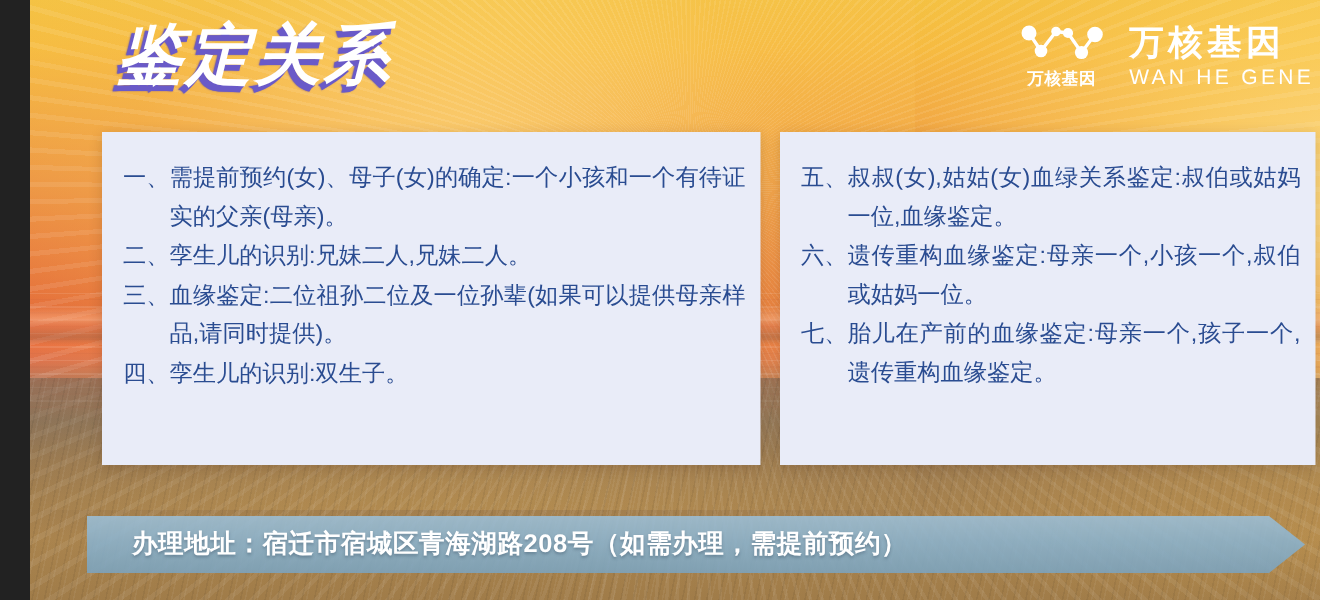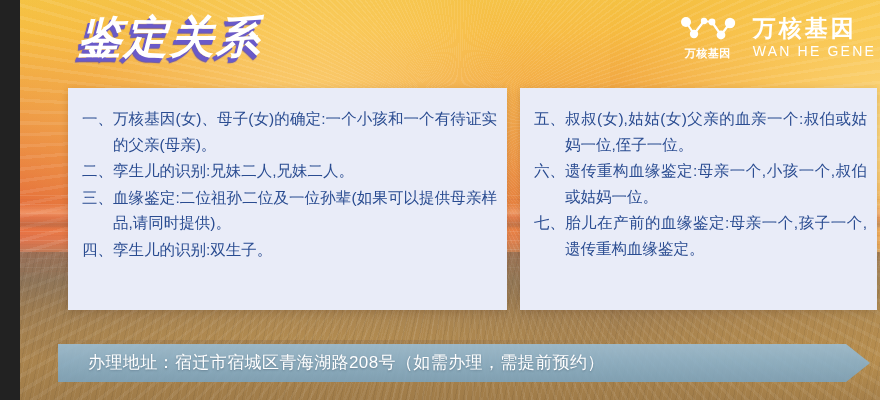--- a/index.html
+++ b/index.html
@@ -250,21 +250,21 @@
     pointer-events: none;
   }
   .ribbon-text {
     position: absolute;
     left: 30px;
     top: 0;
     height: 38px;
     line-height: 38px;
     color: #ffffff;
     font-size: 17px;
-    font-weight: 400;
+    font-weight: 700;
     letter-spacing: 0.4px;
     white-space: nowrap;
     text-shadow: 0 1px 2px rgba(40,60,80,0.35);
   }
 </style>
 </head>
 <body>
 
 <div id="stage">
 
@@ -306,42 +306,42 @@
         <span class="brand-cn">万核基因</span>
         <span class="brand-en">WAN HE GENE</span>
       </div>
     </div>
   </div>
 
   <div class="panel panel-left">
     <ul class="item-list">
       <li class="item">
         <span class="item-num">一、</span>
-        <span class="item-text">万核基因(女)、母子(女)的确定:一个小孩和一个有待证实的父亲(母亲)。</span>
+        <span class="item-text">需提前预约(女)、母子(女)的确定:一个小孩和一个有待证实的父亲(母亲)。</span>
       </li>
       <li class="item">
         <span class="item-num">二、</span>
         <span class="item-text">孪生儿的识别:兄妹二人,兄妹二人。</span>
       </li>
       <li class="item">
         <span class="item-num">三、</span>
         <span class="item-text">血缘鉴定:二位祖孙二位及一位孙辈(如果可以提供母亲样品,请同时提供)。</span>
       </li>
       <li class="item">
         <span class="item-num">四、</span>
         <span class="item-text">孪生儿的识别:双生子。</span>
       </li>
     </ul>
   </div>
 
   <div class="panel panel-right">
     <ul class="item-list">
       <li class="item">
         <span class="item-num">五、</span>
-        <span class="item-text">叔叔(女),姑姑(女)父亲的血亲一个:叔伯或姑妈一位,侄子一位。</span>
+        <span class="item-text">叔叔(女),姑姑(女)血绿关系鉴定:叔伯或姑妈一位,血缘鉴定。</span>
       </li>
       <li class="item">
         <span class="item-num">六、</span>
         <span class="item-text">遗传重构血缘鉴定:母亲一个,小孩一个,叔伯或姑妈一位。</span>
       </li>
       <li class="item">
         <span class="item-num">七、</span>
         <span class="item-text">胎儿在产前的血缘鉴定:母亲一个,孩子一个,遗传重构血缘鉴定。</span>
       </li>
     </ul>

